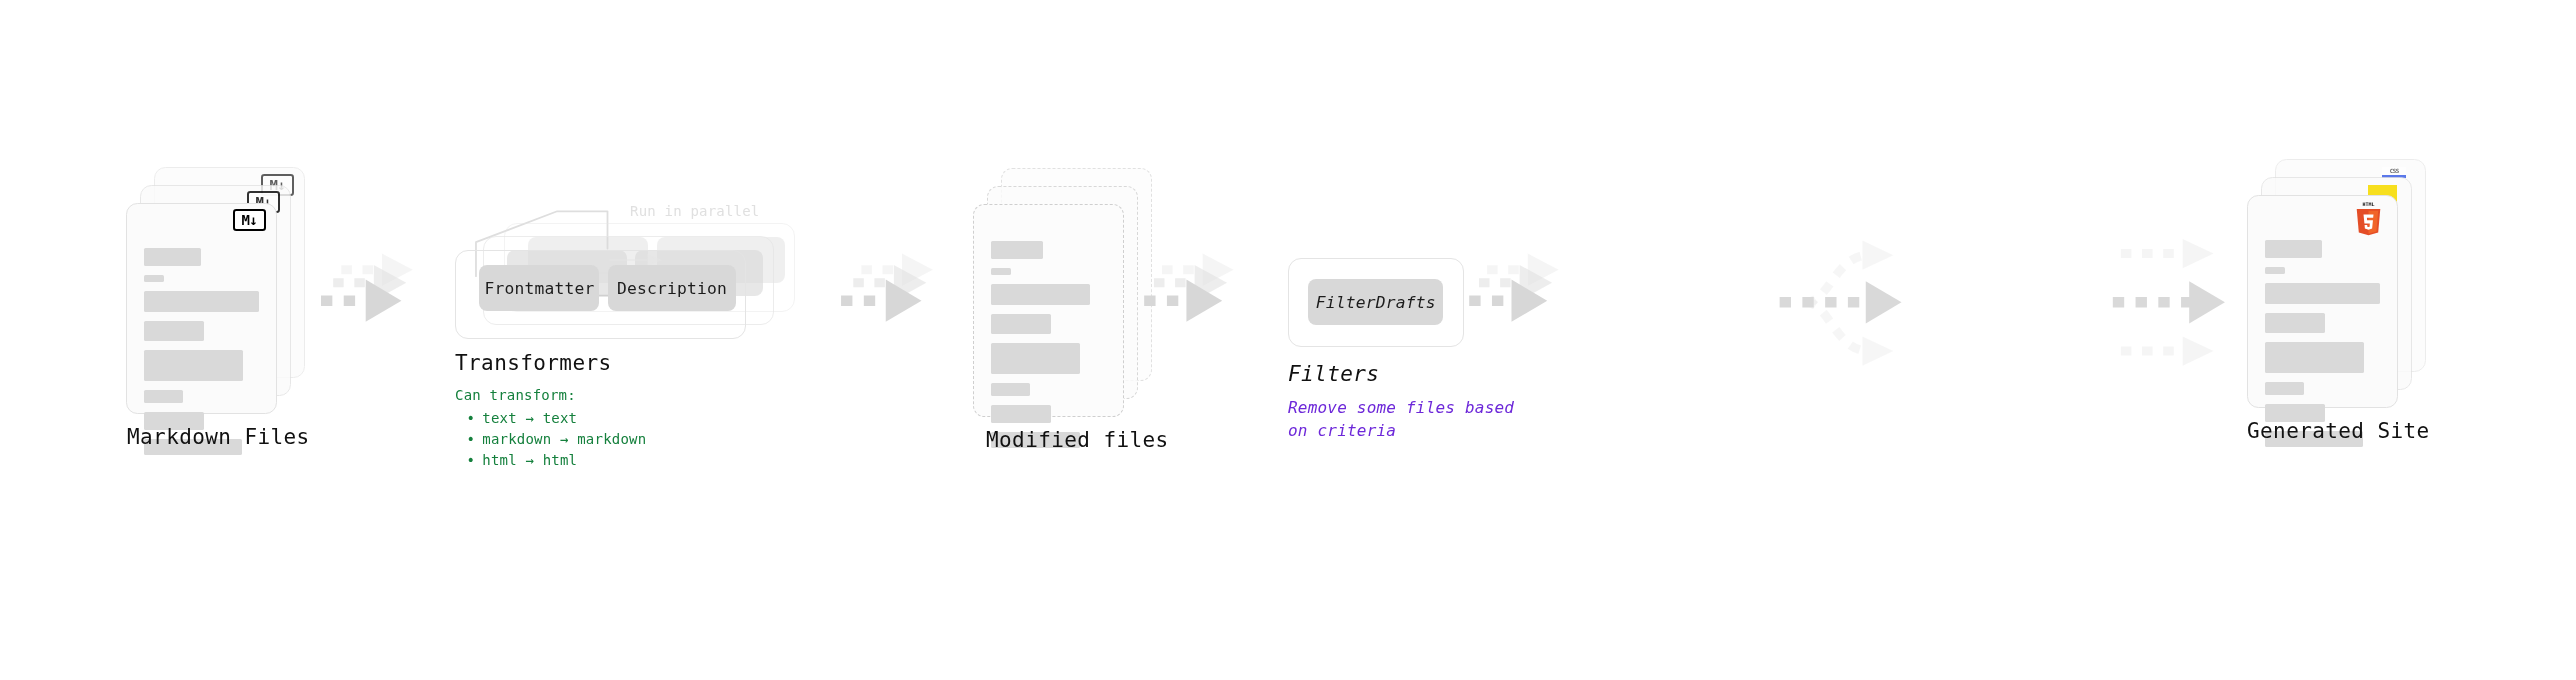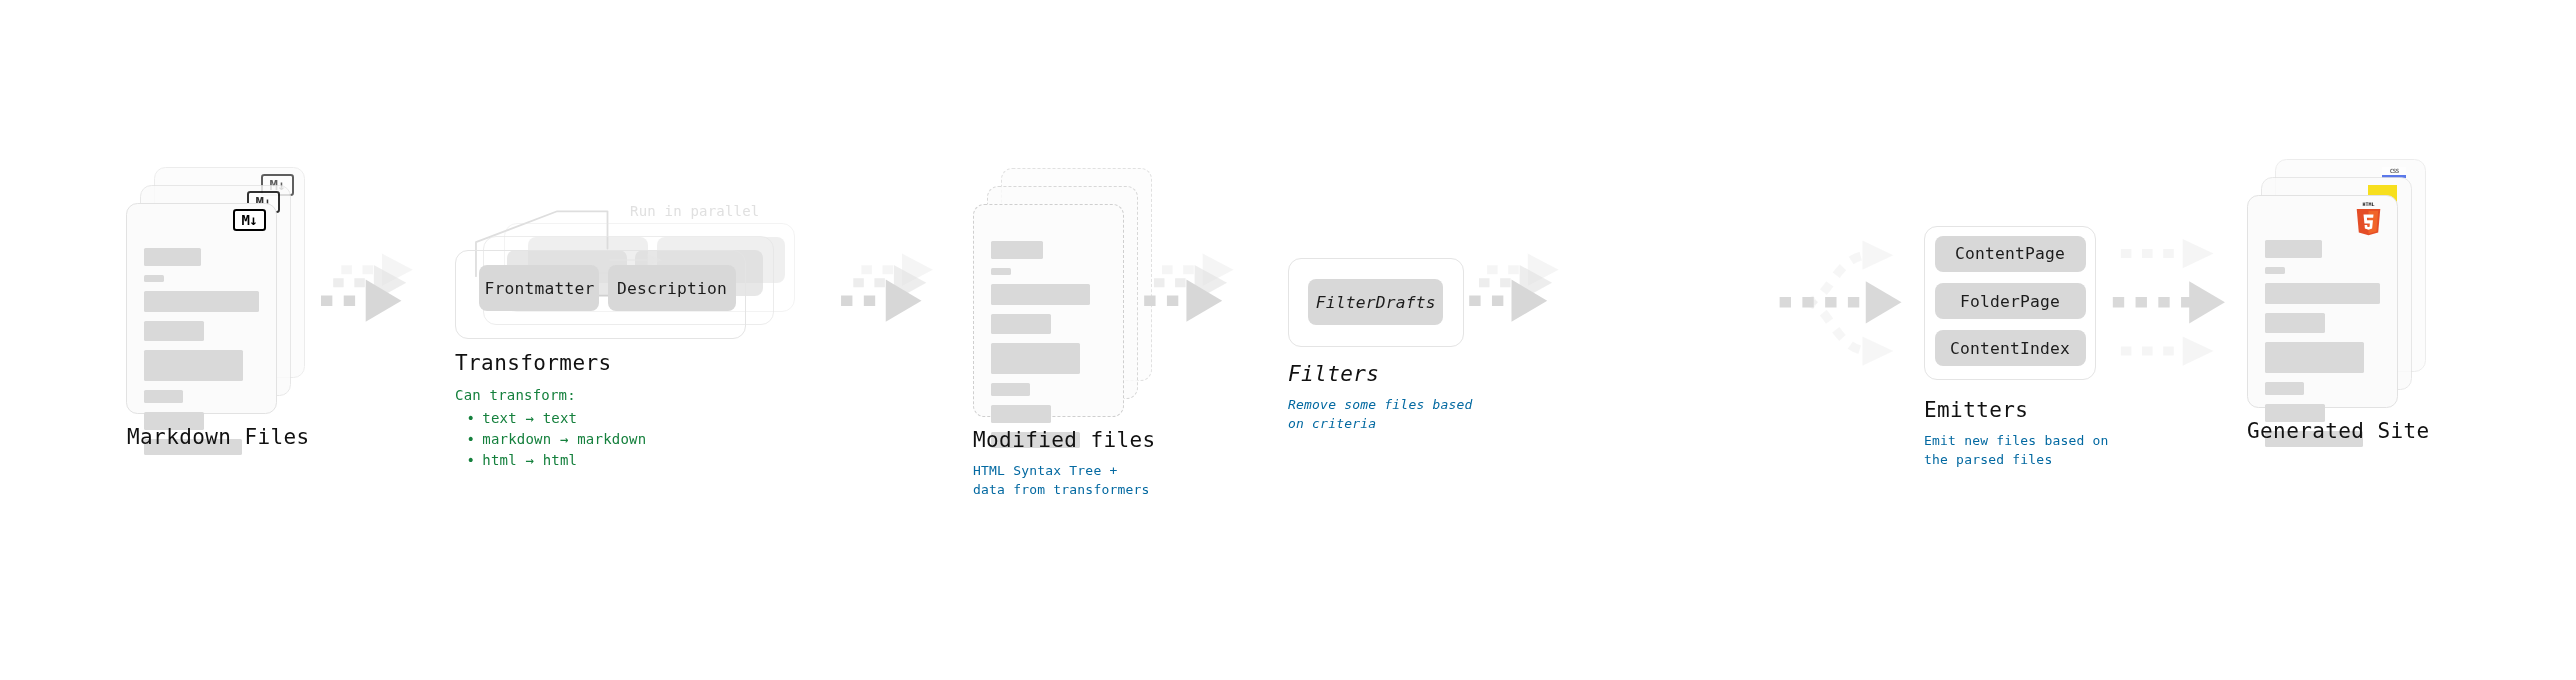--- a/index.html
+++ b/index.html
@@ -84,23 +84,23 @@
   
   .title {
     position: absolute;
     font-size: 21px;
     color: #111;
     white-space: nowrap;
     letter-spacing: 0.4px;
   }
   .subtitle {
     position: absolute;
-    font-size: 13px;
+    font-size: 16px;
     line-height: 1.45;
-    color: #0369a1;
+    color: #6d28d9;
     white-space: pre;
     letter-spacing: 0.2px;
   }
   .note {
     position: absolute;
     font-size: 14px;
     color: #e0e0e0;
     white-space: nowrap;
     letter-spacing: 0.2px;
   }
@@ -213,51 +213,36 @@
         <div class="ln" style="width:19.5px;height:7.3px;"></div>
         <div class="ln" style="width:99px;height:21px;"></div>
         <div class="ln" style="width:60px;height:19.5px;"></div>
         <div class="ln" style="width:89px;height:31px;"></div>
         <div class="ln" style="width:39px;height:13px;"></div>
         <div class="ln" style="width:60px;height:18px;"></div>
         <div class="ln" style="width:89px;height:16.3px;"></div>
       </div>
     </div>
 
-    <div class="title" style="left:0px;top:260px;">Modified files</div>
-    <div class="subtitle" style="left:0px;top:294px;">HTML Syntax Tree +
-data from transformers</div>
+    <div class="title" style="left:13px;top:260px;">Modified files</div>
   </div>
 
   <div class="stage-col" style="left:1288px; top:258px;font-style:italic;">
 
     <div class="group-stack" style="width:179px;height:89px;">
       <div class="group-box" style="left:0px;top:0px;width:176px;height:89px;"></div>
       <div class="chip" style="left:20.3px;top:21px;width:135px;height:46px;">FilterDrafts</div>
     </div>
 
     <div class="title" style="left:0px;top:104px;">Filters</div>
     <div class="subtitle" style="left:0px;top:138px;">Remove some files based
 on criteria</div>
   </div>
 
 
-  <div class="stage-col" style="left:1924px; top:226px;">
-
-    <div class="group-stack" style="width:179px;height:159px;">
-      <div class="group-box" style="left:0px;top:0px;width:172px;height:154px;"></div>
-      <div class="chip" style="left:10.6px;top:9.8px;width:151px;height:36px;">ContentPage</div>
-      <div class="chip" style="left:10.6px;top:57px;width:151px;height:36px;">FolderPage</div>
-      <div class="chip" style="left:10.6px;top:104px;width:151px;height:36px;">ContentIndex</div>
-    </div>
-
-    <div class="title" style="left:0px;top:172px;">Emitters</div>
-    <div class="subtitle" style="left:0px;top:206px;">Emit new files based on
-the parsed files</div>
-  </div>
 
   <div class="stage-col" style="left:2247px; top:159px;">
 
     <div class="doc-stack" style="width:187px;height:252px;">
 
       <div class="doc-card back2" style="left:28px;top:0px;width:151px;height:213px;"></div>
       <div class="badge css-badge" style="left:135px;top:8.1px;opacity:.75;">CSS</div>
 
       <div class="doc-card back1" style="left:14px;top:18px;width:151px;height:213px;"></div>
       <div class="badge js-badge" style="left:121px;top:26px;"></div>

